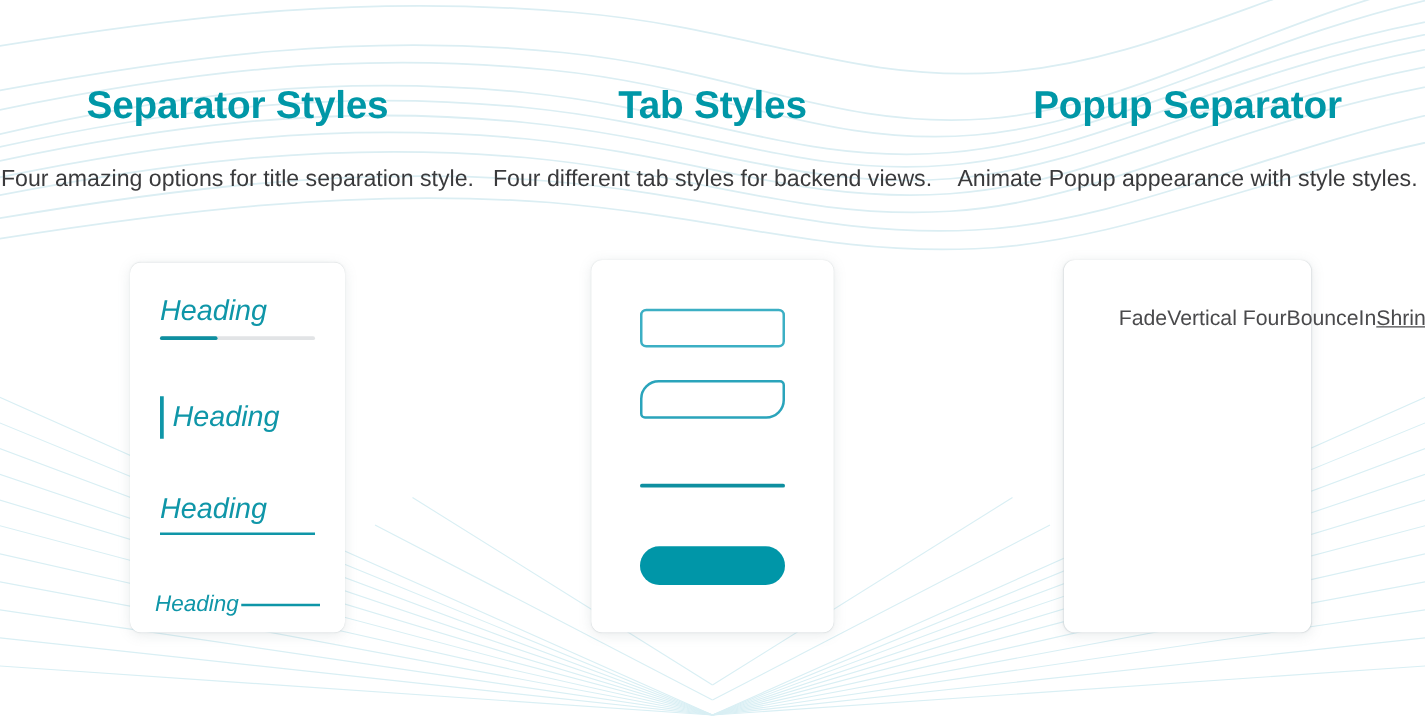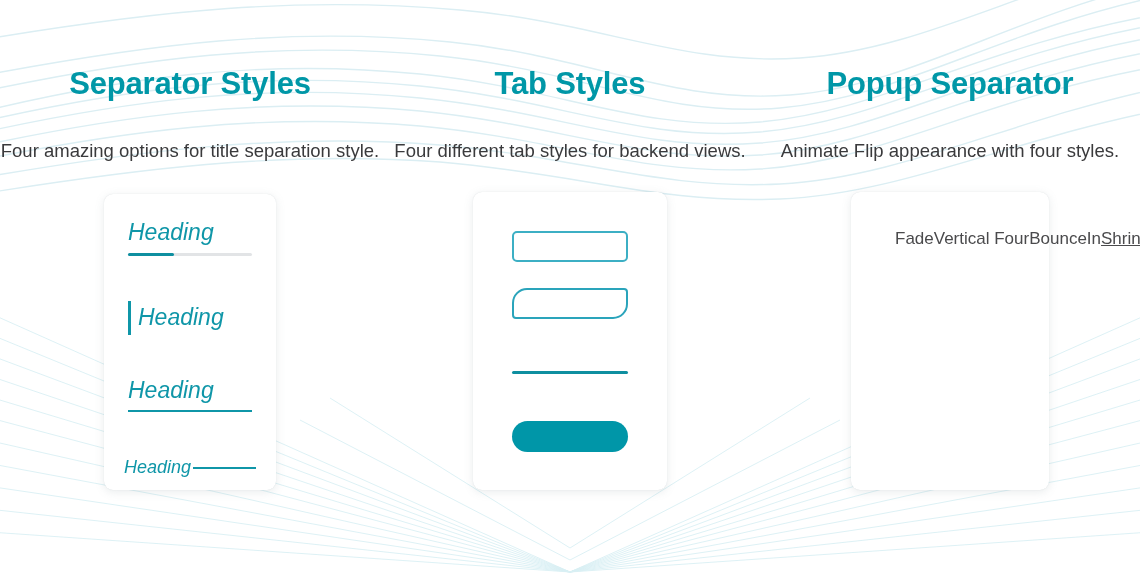--- a/index.html
+++ b/index.html
@@ -37,33 +37,34 @@
     display: flex;
   }
 
   .column {
     width: 380px;
     height: 578px;
     display: flex;
     flex-direction: column;
     align-items: center;
     padding-top: 66px;
+    gap: 24px;
   }
 
   .col-title {
     font-size: 31px;
     font-weight: bold;
     color: #0097a7;
     letter-spacing: -0.2px;
     line-height: 1.15;
     text-align: center;
   }
 
   .col-sub {
-    margin-top: 36px;
+    margin-top: 4px;
     font-size: 18.5px;
     color: #3a3a3c;
     line-height: 1.44;
     text-align: center;
     font-weight: 400;
   }
 
   
   .card {
     background: #ffffff;
@@ -304,21 +305,21 @@
       <div class="tab-shape tab-outline-leaf"></div>
       <div class="tab-shape tab-underline-wrap">
         <div class="tab-underline"></div>
       </div>
       <div class="tab-shape tab-pill"></div>
     </div>
   </section>
 
   <section class="column">
     <h2 class="col-title">Popup Separator</h2>
-    <p class="col-sub">Animate Flip appearance with four styles.</p>
+    <p class="col-sub">Animate Popup appearance with style styles.</p>
 
     <div class="card card-popup">
       <div class="popup-item">Fade</div>
       <div class="popup-item">Vertical Four</div>
       <div class="popup-item">BounceIn</div>
       <div class="popup-item">Shrink</div>
     </div>
   </section>
 
 </div>

